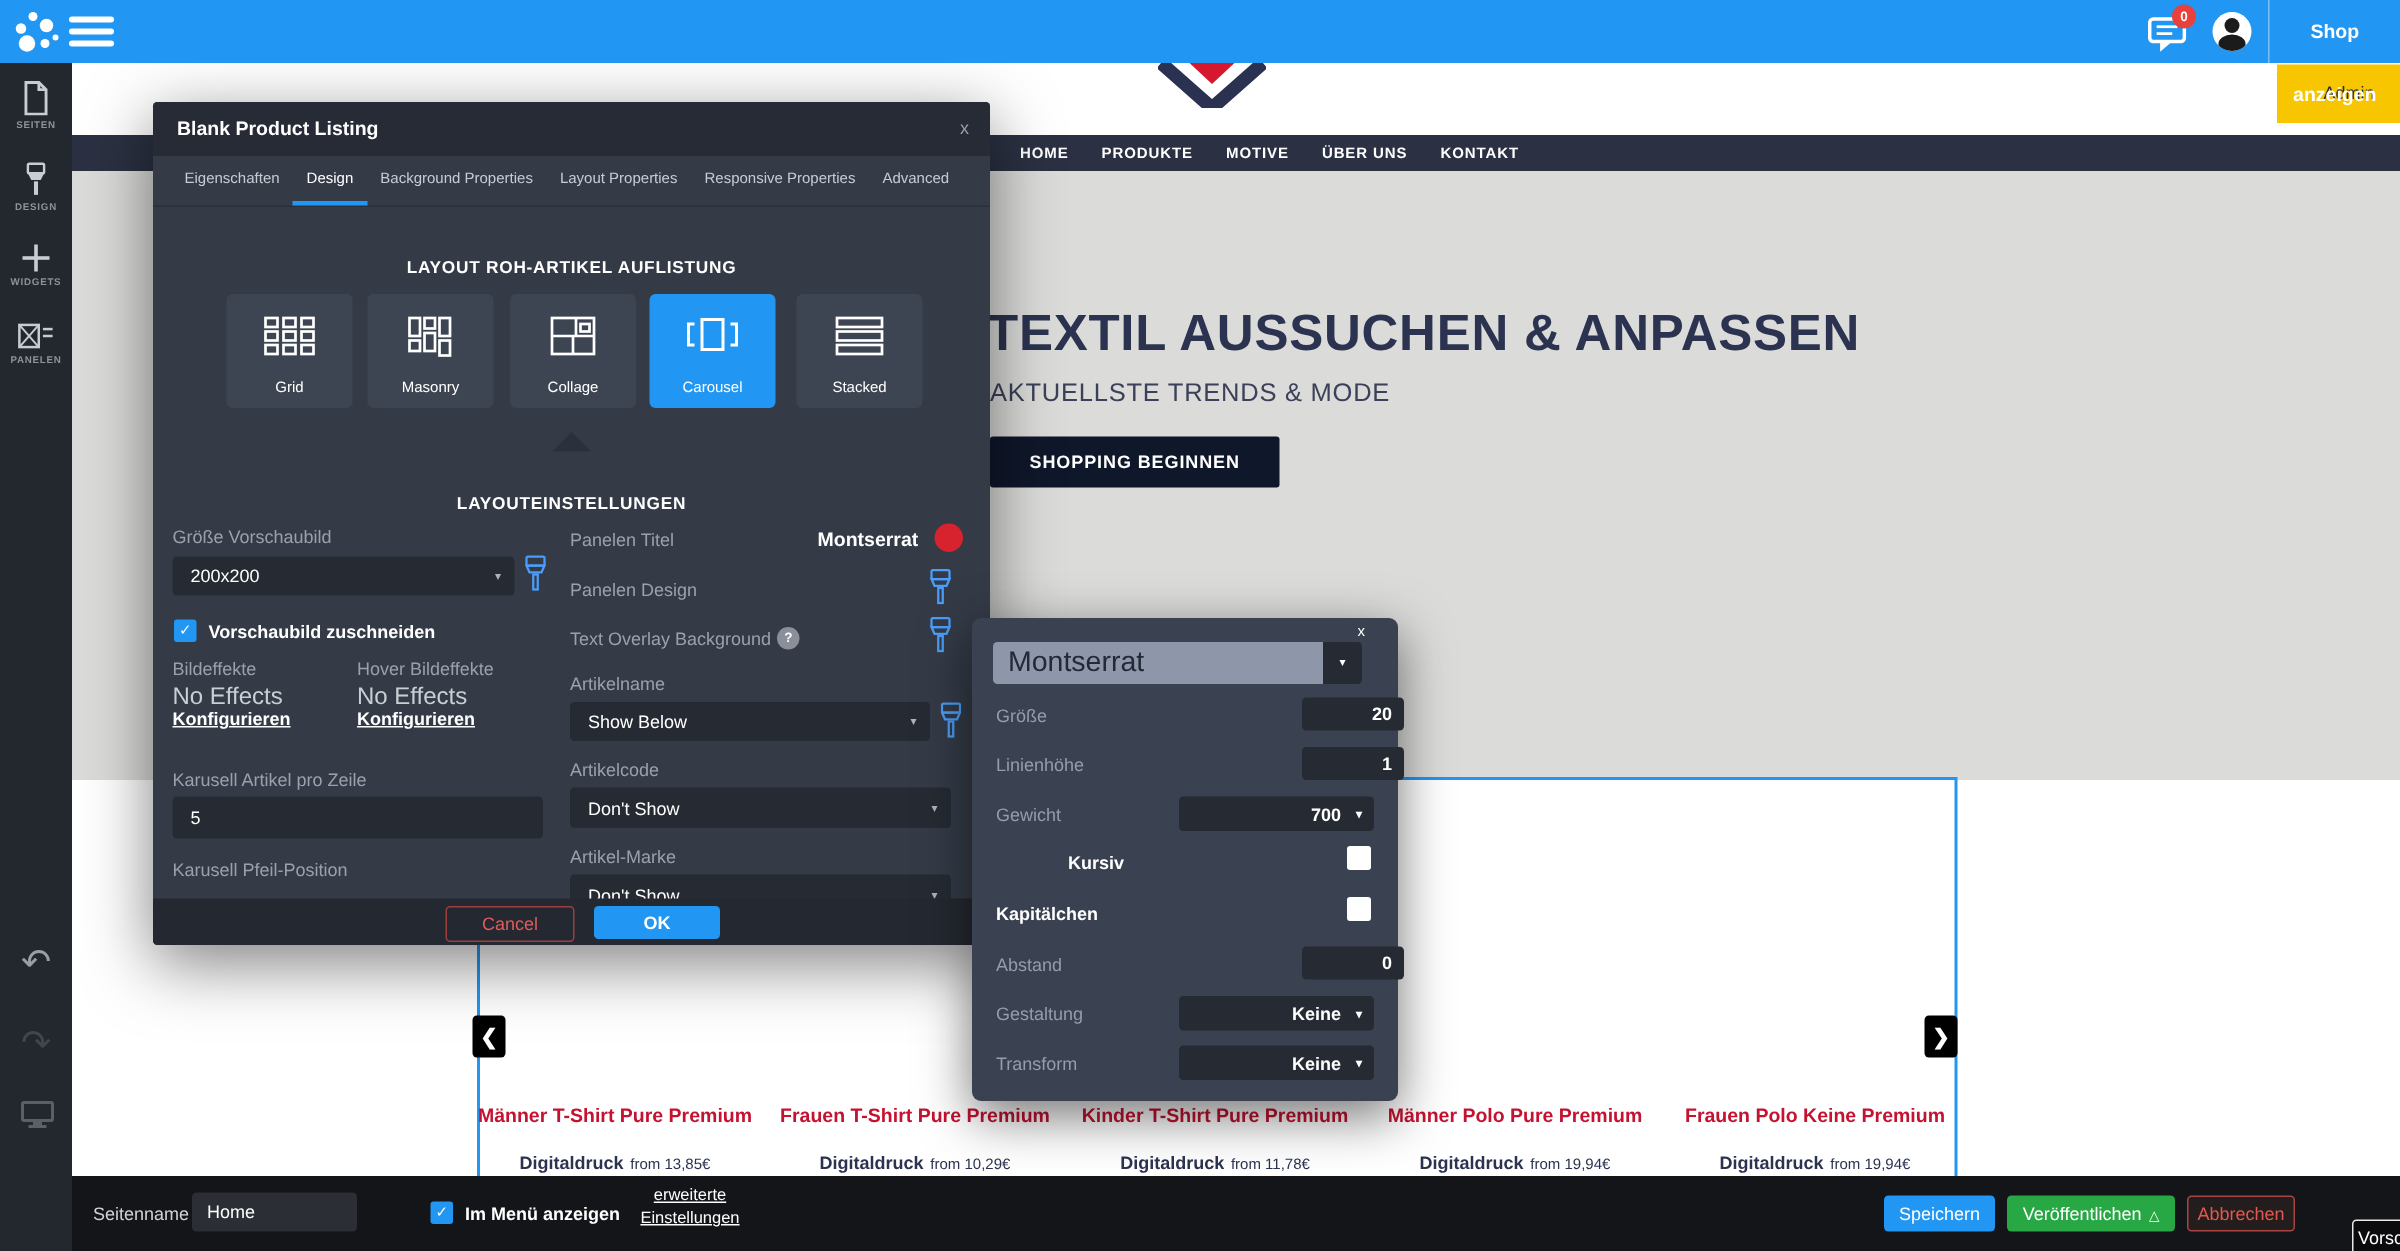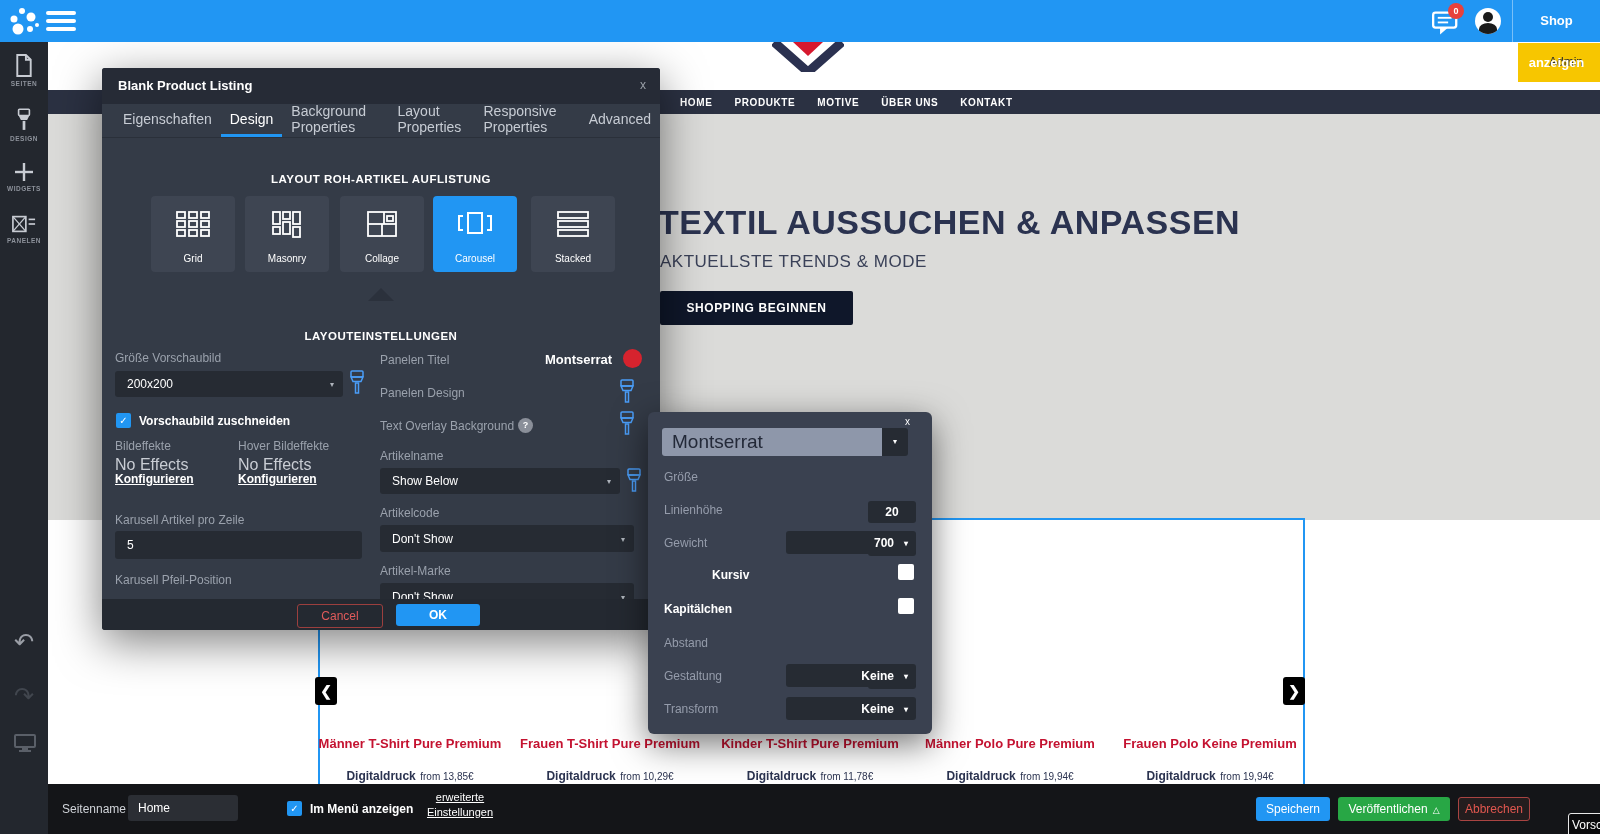--- a/index.html
+++ b/index.html
@@ -66,21 +66,21 @@
   #arrow-right{left:1283px;top:677px;}
 
   
   #modal{left:102px;top:68px;width:558px;height:562px;background:#343b47;z-index:20;
     box-shadow:0 12px 45px rgba(0,0,0,.5);border-radius:3px;}
   #modal-header{position:absolute;left:0;top:0;width:100%;height:36px;background:#262b36;border-radius:3px 3px 0 0;}
   #modal-title{position:absolute;left:16px;top:10px;color:#fff;font-size:13px;font-weight:bold;}
   #modal-close{position:absolute;right:14px;top:10px;color:#9aa0a8;font-size:12px;}
   #modal-tabs{position:absolute;left:0;top:36px;width:100%;height:34px;display:flex;align-items:stretch;
     padding-left:12px;box-sizing:border-box;border-bottom:1px solid #2a303a;}
-  .tab{color:#c7ccd4;font-size:14px;padding:0 9px;display:flex;align-items:center;border-bottom:3px solid transparent;box-sizing:border-box;}
+  .tab{color:#c7ccd4;font-size:10px;padding:0 9px;display:flex;align-items:center;border-bottom:3px solid transparent;box-sizing:border-box;}
   .tab.active{color:#fff;border-bottom:3px solid #2196f3;}
   #layout-title{position:absolute;left:0;top:105px;width:100%;text-align:center;color:#fff;
     font-size:11.5px;font-weight:bold;letter-spacing:.5px;}
   .lcard{position:absolute;top:128px;width:84px;height:76px;background:#3e4552;border-radius:4px;}
   .lcard.sel{background:#2196f3;}
   .lcard svg{position:absolute;left:50%;top:14px;transform:translateX(-50%);}
   .llabel{position:absolute;left:0;bottom:8px;width:100%;text-align:center;color:#fff;font-size:10px;}
   .l1{left:49px;}.l2{left:143px;}.l3{left:238px;}.l4{left:331px;}.l5{left:429px;}
   #notch{position:absolute;left:266px;top:220px;width:0;height:0;
     border-left:13px solid transparent;border-right:13px solid transparent;border-bottom:13px solid #2b313c;}
@@ -113,22 +113,22 @@
     box-shadow:0 10px 35px rgba(0,0,0,.55);}
   #popup-close{position:absolute;right:22px;top:4px;color:#fff;font-size:10px;}
   #font-field{position:absolute;left:14px;top:16px;width:220px;height:28px;background:#8e97aa;
     border-radius:3px 0 0 3px;color:#232938;font-size:19px;line-height:28px;padding-left:10px;box-sizing:border-box;
     font-weight:500;overflow:hidden;}
   #font-dd{position:absolute;left:234px;top:16px;width:26px;height:28px;background:#262b33;
     border-radius:0 3px 3px 0;color:#fff;font-size:8px;text-align:center;line-height:28px;}
   .prow-label{position:absolute;left:16px;color:#959cab;font-size:12px;}
   .prow-label.bold{color:#fff;font-weight:bold;}
   .pnum{position:absolute;background:#262b33;border:none;border-radius:3px;color:#fff;font-size:12px;
-    font-weight:bold;text-align:center;padding:0 8px;box-sizing:border-box;width:48px;height:22px;left:220px;
-    font-family:"Liberation Sans",sans-serif;margin-top:36px;}
+    font-weight:bold;text-align:right;padding:0 8px;box-sizing:border-box;width:68px;height:22px;left:220px;
+    font-family:"Liberation Sans",sans-serif;}
   .psel{position:absolute;left:138px;width:130px;height:23px;background:#262b33;border-radius:3px;
     color:#fff;font-size:12px;font-weight:bold;}
   .psel .val{position:absolute;right:22px;top:50%;transform:translateY(-50%);}
   .psel .caret{position:absolute;right:8px;top:50%;transform:translateY(-50%);font-size:8px;}
   .chk-white{position:absolute;left:250px;width:16px;height:16px;background:#fff;border-radius:2px;}
 
   
   #bottombar{left:0;top:784px;width:1600px;height:50px;background:#141518;z-index:50;}
   #pagename-label{position:absolute;left:62px;top:18px;color:#d0d3d8;font-size:12px;}
   #pagename-input{position:absolute;left:128px;top:11px;width:110px;height:26px;background:#2b2e34;

